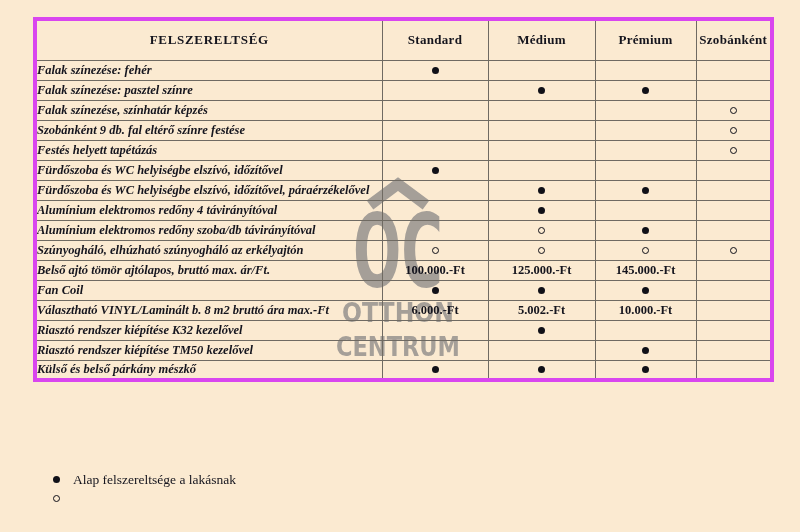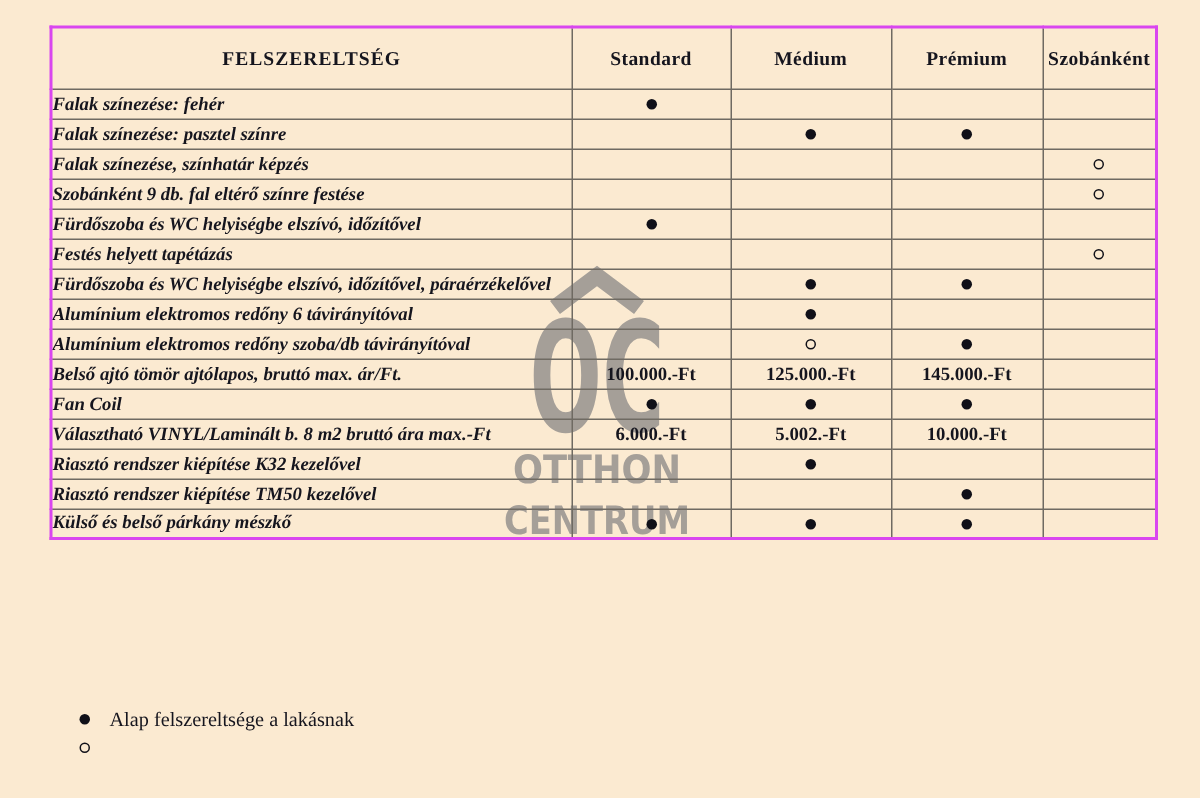--- a/index.html
+++ b/index.html
@@ -25,21 +25,21 @@
   
   table.equip {
     position: absolute;
     left: 33px; top: 17px;
     width: 737px;
     border-collapse: collapse;
     table-layout: fixed;
     z-index: 1;
     background: transparent;
   }
-  table.equip { border: 2px solid #d946ef; }
+  table.equip { border: 4px solid #d946ef; }
   table.equip th, table.equip td {
     border: 1px solid #6f6a62;
     padding: 0;
     overflow: hidden;
     white-space: nowrap;
   }
   thead tr { height: 41px; }
   thead th {
     font-size: 13px;
     font-weight: bold;
@@ -144,53 +144,60 @@
         <td class="mark-cell"><span class="dot hollow"></span></td>
       </tr>
       <tr>
         <td class="label-cell">Szobánként 9 db. fal eltérő színre festése</td>
         <td class="mark-cell"></td>
         <td class="mark-cell"></td>
         <td class="mark-cell"></td>
         <td class="mark-cell"><span class="dot hollow"></span></td>
       </tr>
       <tr>
+        <td class="label-cell">Festés helyett tapétázás</td>
+        <td class="mark-cell"></td>
+        <td class="mark-cell"></td>
+        <td class="mark-cell"></td>
+        <td class="mark-cell"><span class="dot hollow"></span></td>
+      </tr>
+      <tr>
         <td class="label-cell">Fürdőszoba és WC helyiségbe elszívó, időzítővel</td>
         <td class="mark-cell"><span class="dot filled"></span></td>
         <td class="mark-cell"></td>
         <td class="mark-cell"></td>
         <td class="mark-cell"></td>
       </tr>
       <tr>
-        <td class="label-cell">Festés helyett tapétázás</td>
-        <td class="mark-cell"></td>
-        <td class="mark-cell"></td>
-        <td class="mark-cell"></td>
-        <td class="mark-cell"><span class="dot hollow"></span></td>
-      </tr>
-      <tr>
         <td class="label-cell">Fürdőszoba és WC helyiségbe elszívó, időzítővel, páraérzékelővel</td>
         <td class="mark-cell"></td>
         <td class="mark-cell"><span class="dot filled"></span></td>
         <td class="mark-cell"><span class="dot filled"></span></td>
         <td class="mark-cell"></td>
       </tr>
       <tr>
-        <td class="label-cell">Alumínium elektromos redőny 6 távirányítóval</td>
+        <td class="label-cell">Alumínium elektromos redőny 4 távirányítóval</td>
         <td class="mark-cell"></td>
         <td class="mark-cell"><span class="dot filled"></span></td>
         <td class="mark-cell"></td>
         <td class="mark-cell"></td>
       </tr>
       <tr>
         <td class="label-cell">Alumínium elektromos redőny szoba/db távirányítóval</td>
         <td class="mark-cell"></td>
         <td class="mark-cell"><span class="dot hollow"></span></td>
         <td class="mark-cell"><span class="dot filled"></span></td>
         <td class="mark-cell"></td>
+      </tr>
+      <tr>
+        <td class="label-cell">Szúnyogháló, elhúzható szúnyogháló az erkélyajtón</td>
+        <td class="mark-cell"><span class="dot hollow"></span></td>
+        <td class="mark-cell"><span class="dot hollow"></span></td>
+        <td class="mark-cell"><span class="dot hollow"></span></td>
+        <td class="mark-cell"><span class="dot hollow"></span></td>
       </tr>
       <tr>
         <td class="label-cell">Belső ajtó tömör ajtólapos, bruttó max. ár/Ft.</td>
         <td class="mark-cell">100.000.-Ft</td>
         <td class="mark-cell">125.000.-Ft</td>
         <td class="mark-cell">145.000.-Ft</td>
         <td class="mark-cell"></td>
       </tr>
       <tr>
         <td class="label-cell">Fan Coil</td>

